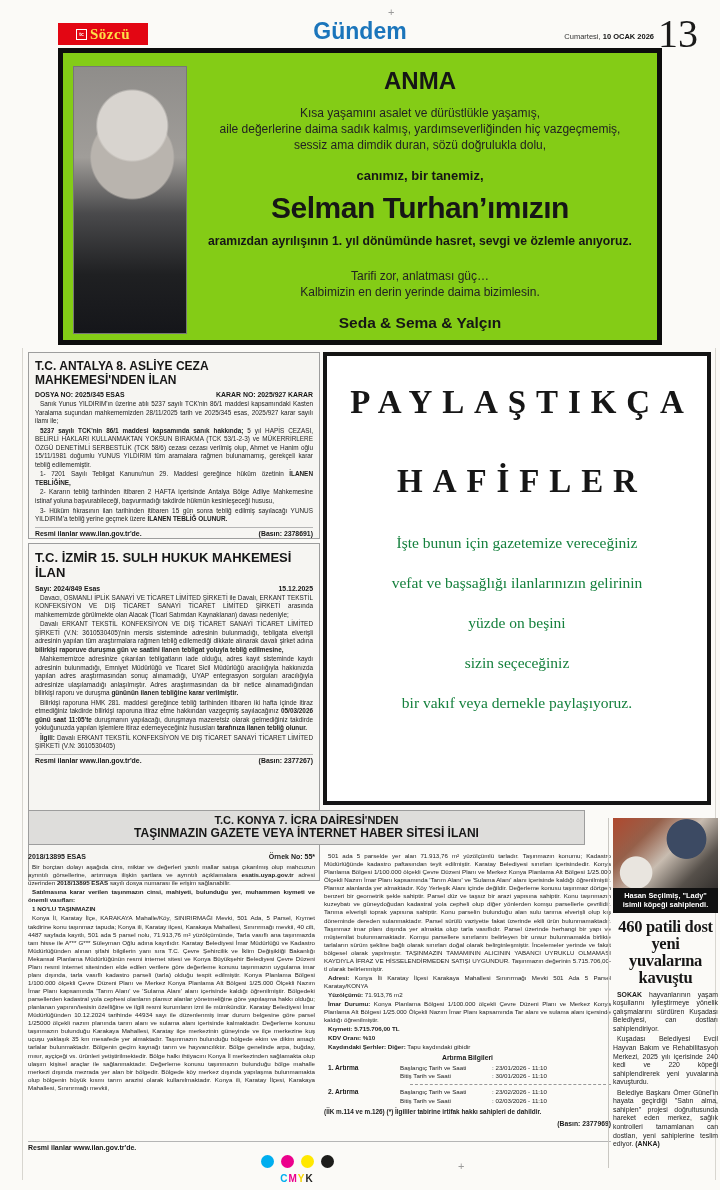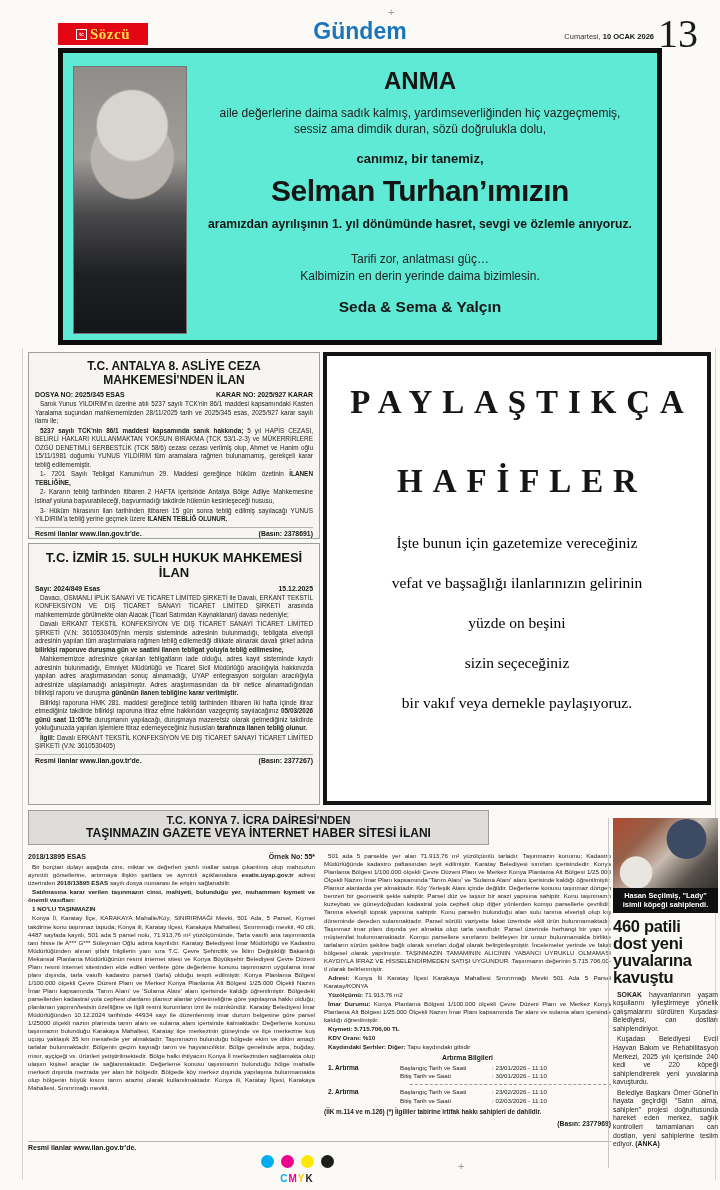--- a/index.html
+++ b/index.html
@@ -11,54 +11,54 @@
   
   .hdr-logo{position:absolute;left:58px;top:23px;width:90px;height:22px;background:#e30613;display:flex;align-items:center;justify-content:center;gap:3px}
   .hdr-logo .emb{width:9px;height:9px;border:1px solid #fff;color:#fff;font-size:5px;display:flex;align-items:center;justify-content:center;font-weight:bold}
   .hdr-logo .nm{color:#fde047;font-weight:bold;font-size:15px;font-family:"Liberation Serif",serif;letter-spacing:.5px}
   .section-title{position:absolute;left:0;right:0;top:18px;text-align:center;color:#1b75bb;font-size:23px;font-weight:bold}
   .hdr-date{position:absolute;right:66px;top:32px;font-size:7.5px;color:#333}
   .hdr-date b{color:#111}
   .pageno{position:absolute;right:22px;top:10px;font-size:40px;font-family:Liberation Serif, serif;color:#1a1a1a}
 
   
-  .anma{position:absolute;left:58px;top:48px;width:604px;height:297px;background:#5eead4;border:5px solid #0d0d0d;box-sizing:border-box;overflow:hidden}
+  .anma{position:absolute;left:58px;top:48px;width:604px;height:297px;background:#84cc16;border:5px solid #0d0d0d;box-sizing:border-box;overflow:hidden}
   .anma-photo{position:absolute;left:10px;top:13px;width:112px;height:266px;border:1px solid #777;
     background:
       radial-gradient(circle at 52% 22%, #d8d4cf 0 16%, rgba(0,0,0,0) 17%),
       radial-gradient(circle at 52% 34%, #b9b4ae 0 22%, rgba(0,0,0,0) 23%),
       linear-gradient(180deg,#8f8d8a 0%,#a09d99 34%,#4a4a4c 55%,#1f2022 78%,#15161a 100%)}
   .anma-text{position:absolute;left:134px;top:6px;right:14px;text-align:center}
   .anma-title{font-size:24px;font-weight:bold;margin:8px 0 10px}
   .anma-p{font-size:12px;line-height:1.35;color:#222}
   .anma-ded{font-size:13px;font-weight:bold;margin-top:14px}
   .anma-name{font-size:30px;font-weight:bold;margin-top:8px;letter-spacing:-0.5px;white-space:nowrap}
   .anma-anniv{font-size:12.2px;font-weight:bold;margin-top:9px;white-space:nowrap}
   .anma-close{font-size:12px;line-height:1.4;margin-top:20px;color:#222}
   .anma-sig1{font-size:15.5px;font-weight:bold;margin-top:13px}
   .anma-sig2{font-size:14.5px;font-weight:bold;margin-top:1px}
 
   
   .notice{position:absolute;left:28px;width:292px;background:#f6f5f2;border:1px solid #9d9d9d;box-sizing:border-box;padding:4px 6px 3px;overflow:hidden}
   .notice.antalya{top:352px;height:187px}
-  .notice.izmir{top:543px;height:262px}
-  .not-title{text-align:center;font-weight:bold;font-size:12px;line-height:1.18;margin:2px 0 4px}
+  .notice.izmir{top:543px;height:338px}
+  .not-title{text-align:left;font-weight:bold;font-size:12px;line-height:1.18;margin:2px 0 4px}
   .not-meta{display:flex;justify-content:space-between;font-size:6.9px;font-weight:bold;margin:2px 0 2px}
   .t{font-size:6.4px;line-height:1.33;text-align:justify;color:#1c1c1c;margin:0 0 1px;text-indent:5px}
   .not-foot{display:flex;justify-content:space-between;font-size:6.9px;font-weight:bold;border-top:1px solid #b5b5b5;padding-top:2px;margin-top:3px}
 
   
   .ad{position:absolute;left:323px;top:352px;width:388px;height:453px;background:#fff;border:4px solid #141414;box-sizing:border-box;text-align:center;font-family:"Liberation Serif",serif;overflow:hidden}
   .ad-big{font-size:33px;font-weight:bold;letter-spacing:.3em;margin-top:28px;text-indent:.3em}
   .ad-big + .ad-big{margin-top:42px}
-  .ad-line{font-size:15.5px;margin-top:22px;color:#000000}
+  .ad-line{font-size:15.5px;margin-top:22px;color:#15803d}
   .ad-line.first{margin-top:34px}
 
   
-  .konya-title{position:absolute;left:28px;top:810px;width:461px;box-sizing:border-box;background:#dedddb;border:1px solid #9d9d9d;text-align:center;padding:3px 0 4px}
+  .konya-title{position:absolute;left:28px;top:810px;width:557px;box-sizing:border-box;background:#dedddb;border:1px solid #9d9d9d;text-align:center;padding:3px 0 4px}
   .konya-title .l1{font-size:11px;font-weight:bold}
   .konya-title .l2{font-size:12px;font-weight:bold}
   .konya-cols{position:absolute;left:28px;top:852px;width:583px;height:288px;display:flex;gap:9px;overflow:hidden}
   .kcol{width:287px;font-size:6.2px;line-height:1.3;text-align:justify;color:#1c1c1c}
   .kcol .t{font-size:6.2px;line-height:1.3;text-indent:4px}
   .kmeta{display:flex;justify-content:space-between;font-size:7px;font-weight:bold;margin-bottom:2px}
   .kb{font-weight:bold}
   .kdet{margin:1px 0;text-indent:4px}
   .auction{margin-top:2px}
   .auc-title{text-align:center;font-weight:bold;font-size:6.8px;margin:2px 0}
@@ -71,21 +71,21 @@
   .basin{text-align:right;font-weight:bold;font-size:6.8px;margin-top:4px}
   .konya-foot{position:absolute;left:28px;top:1141px;width:583px;border-top:1px solid #b5b5b5;padding-top:2px;font-size:7px;font-weight:bold}
 
   
   .news{position:absolute;left:608px;top:818px;width:110px;height:350px;border-left:1px solid #c9c7c2;padding-left:4px;box-sizing:border-box}
   .news-photo{width:100%;height:70px;background:
       radial-gradient(circle at 22% 78%, #e9e5df 0 16%, rgba(0,0,0,0) 17%),
       radial-gradient(circle at 70% 30%, #3c4a63 0 22%, rgba(0,0,0,0) 23%),
       linear-gradient(135deg,#b0492f 0%,#96604a 28%,#c8bcb0 52%,#56504a 78%,#34312e 100%)}
   .news-cap{background:#101010;color:#fff;font-size:7.4px;font-weight:bold;text-align:center;line-height:1.28;padding:3px 2px}
-  .news-head{font-family:Liberation Sans, sans-serif;font-weight:bold;font-size:16.5px;line-height:1.04;text-align:left;margin:5px 0 4px;letter-spacing:-0.3px}
+  .news-head{font-family:Liberation Serif, serif;font-weight:bold;font-size:16.5px;line-height:1.04;text-align:center;margin:5px 0 4px;letter-spacing:-0.3px}
   .news-p{font-size:6.9px;line-height:1.24;text-align:justify;color:#1c1c1c;margin:0 0 2px;text-indent:4px}
 
   
   .cmyk{position:absolute;left:232px;top:1155px;width:130px;text-align:center}
   .dots{display:flex;justify-content:center;gap:7px}
   .dot{width:13px;height:13px;border-radius:50%}
   .cmyk-txt{margin-top:5px;font-size:10px;font-weight:bold;letter-spacing:1px}
   .c-c{color:#00aeef}.c-m{color:#ec008c}.c-y{color:#f5d400}.c-k{color:#1d1d1b}
 </style>
 </head>
@@ -106,20 +106,21 @@
     <div class="regmark" style="left:388px;top:6px">+</div>
   </div>
 
   <div class="edge" style="left:22px"></div>
   <div class="edge" style="left:715px"></div>
 
   <div class="anma">
     <div class="anma-photo"></div>
     <div class="anma-text">
       <div class="anma-title">ANMA</div>
+      <div class="anma-p">Kısa yaşamını asalet ve dürüstlükle yaşamış,</div>
       <div class="anma-p">aile değerlerine daima sadık kalmış, yardımseverliğinden hiç vazgeçmemiş,</div>
       <div class="anma-p">sessiz ama dimdik duran, sözü doğrulukla dolu,</div>
       <div class="anma-ded">canımız, bir tanemiz,</div>
       <div class="anma-name">Selman Turhan’ımızın</div>
       <div class="anma-anniv">aramızdan ayrılışının 1. yıl dönümünde hasret, sevgi ve özlemle anıyoruz.</div>
       <div class="anma-close">
         <div>Tarifi zor, anlatması güç…</div>
         <div>Kalbimizin en derin yerinde daima bizimlesin.</div>
       </div>
       <div class="anma-sig1">Seda &amp; Sema &amp; Yalçın</div>

